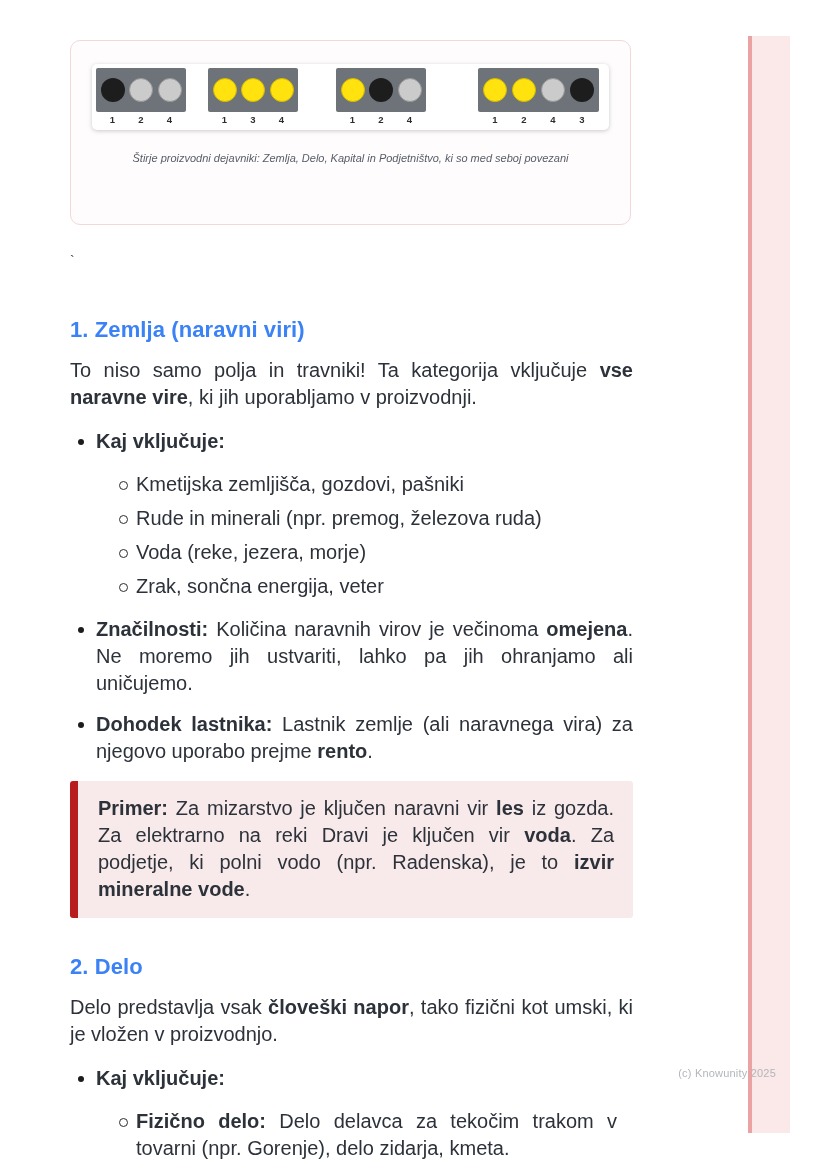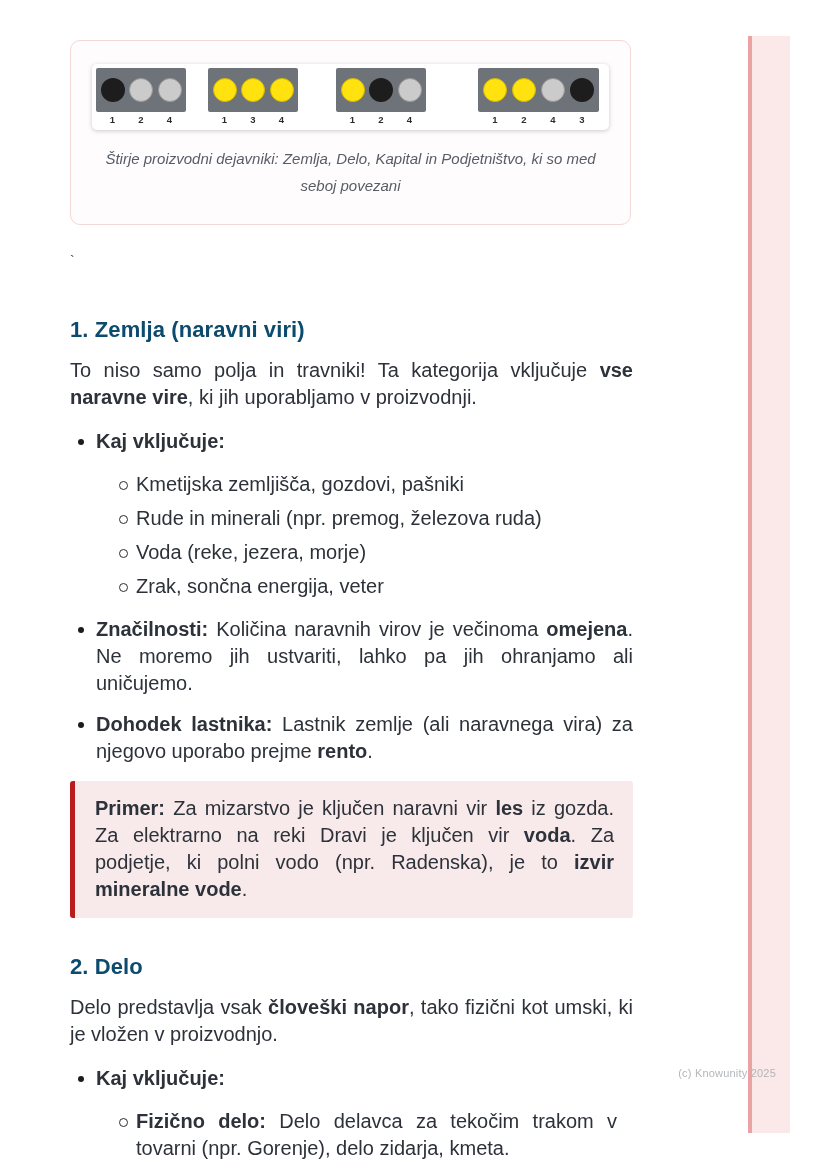--- a/index.html
+++ b/index.html
@@ -44,29 +44,29 @@
   .dot-dark   { background: #1d1d1d; }
   .dot-light  { background: #cbcbcb; border: 1px solid #979797; }
   .dot-yellow { background: #ffe20e; border: 1px solid #d2ba00; }
   .panel-labels { display: flex; justify-content: space-evenly; margin-top: 2px; }
   .panel-labels span {
     width: 24px; text-align: center;
     font-size: 9.5px; font-weight: bold; color: #2d2d2d;
   }
   .fig-caption {
     margin: 15px auto 0; max-width: 545px; text-align: center;
-    font-style: italic; font-size: 15px; line-height: 27px; color: #575d66;
+    font-style: italic; font-size: 11px; line-height: 27px; color: #575d66;
   }
 
   .stray { margin-top: 28px; height: 20px; font-size: 14px; color: #3a3a3a; }
 
   
   .sec-h {
     margin: 44px 0 0; font-size: 22px; line-height: 26px;
-    font-weight: 700; color: #0c4a6e; letter-spacing: .1px;
+    font-weight: 700; color: #3b82f6; letter-spacing: .1px;
   }
   .sec-h.second { margin-top: 36px; }
   .para { margin: 14px 0 0; font-size: 20px; line-height: 27px; text-align: justify; }
   b { font-weight: 700; }
 
   ul.l1 { list-style: none; margin: 17px 0 0; padding: 0 0 0 26px; }
   .l1-item { position: relative; margin-top: 14px; }
   .l1-item:first-child { margin-top: 0; }
   .l1-item::before {
     content: ""; position: absolute; left: -18px; top: 11px;
@@ -76,21 +76,21 @@
   .l2-item { position: relative; margin-top: 7px; }
   .l2-item::before {
     content: ""; position: absolute; left: -17px; top: 10px;
     width: 7px; height: 7px; border-radius: 50%;
     border: 1.5px solid #2d2d2d; background: transparent;
   }
   .l1-text, .l2-text { font-size: 20px; line-height: 27px; text-align: justify; }
 
   .example {
     margin-top: 16px; background: #f8eaea;
-    border-left: 5px solid #b91c1c; border-radius: 3px;
+    border-left: 8px solid #b91c1c; border-radius: 3px;
     padding: 14px 19px 15px 20px;
   }
   .example .para { margin: 0; }
 </style>
 </head>
 <body>
 
 <div class="page">
 
   <div class="stripe"></div>

